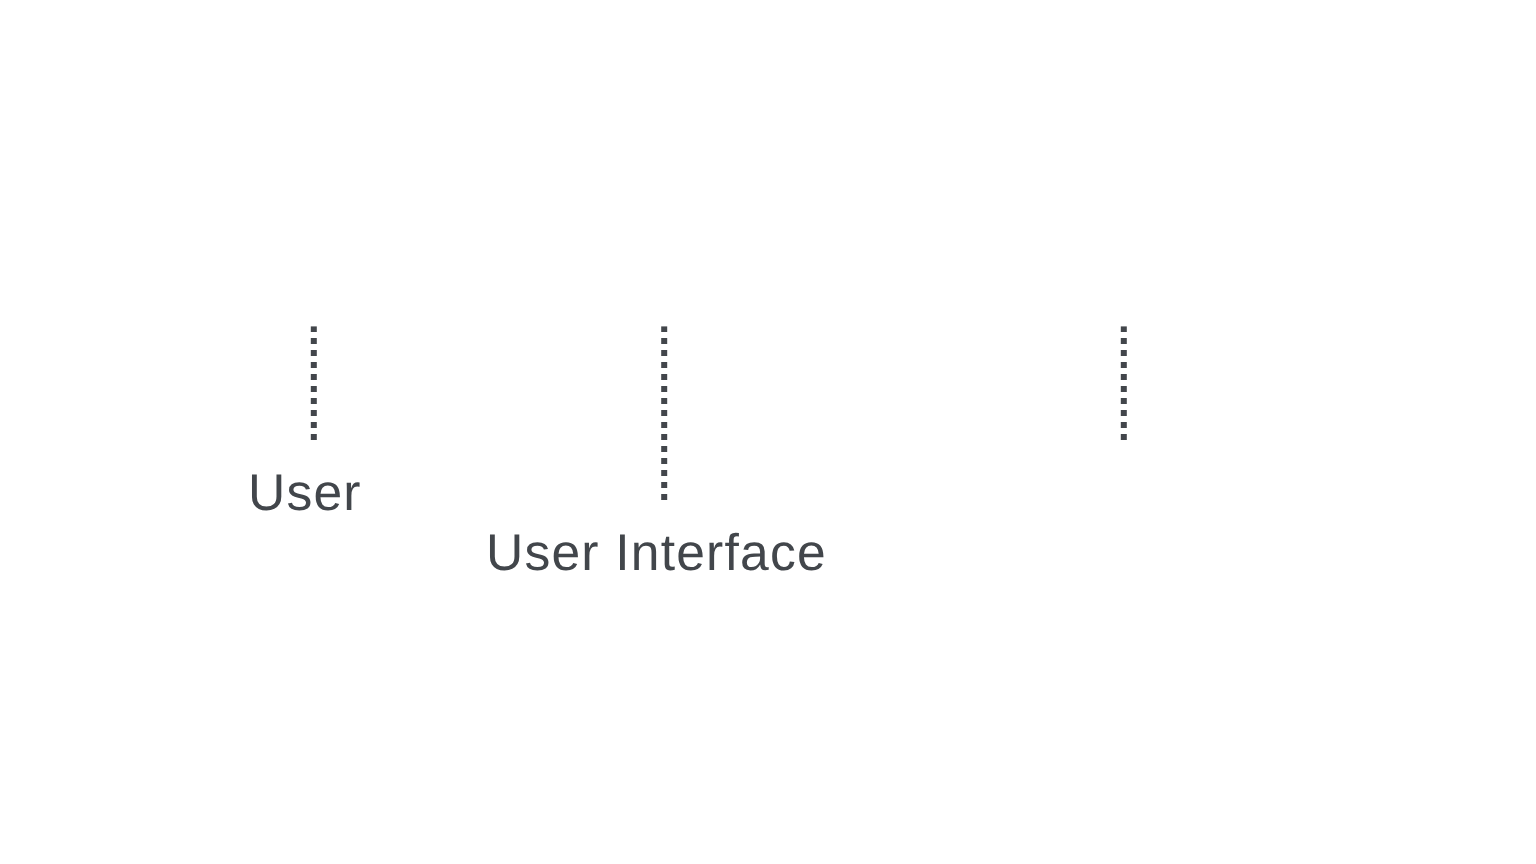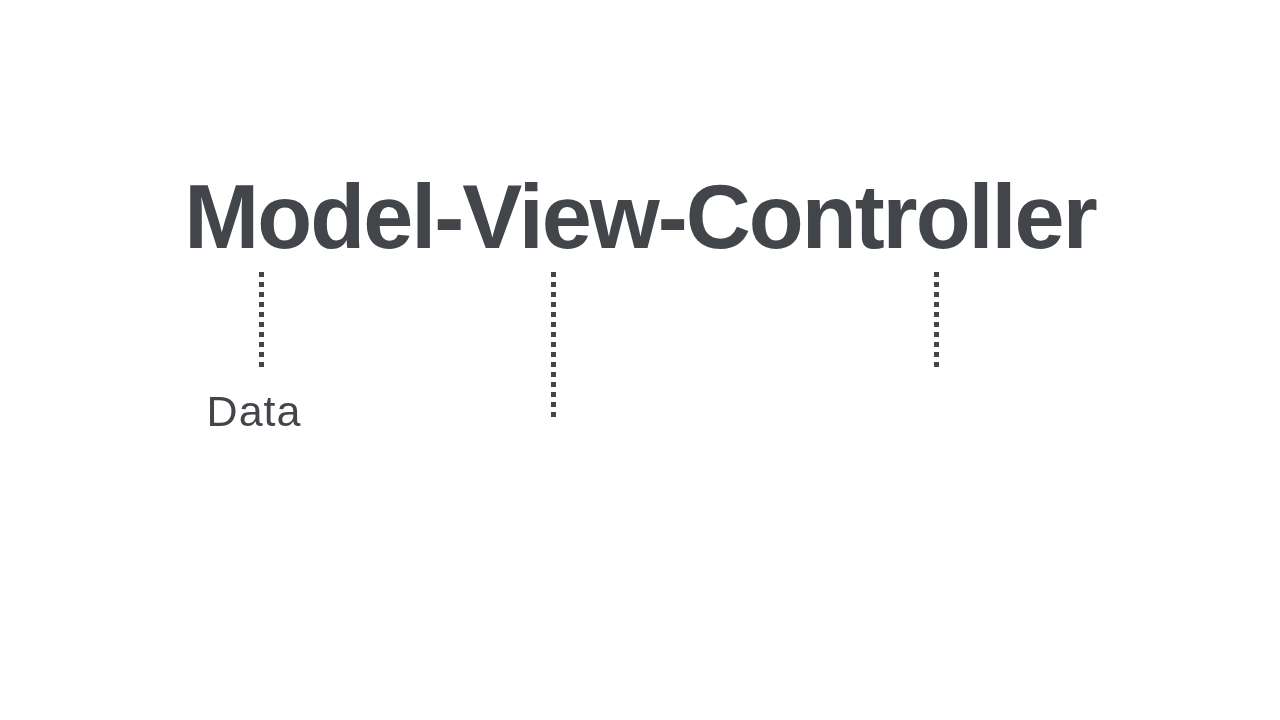--- a/index.html
+++ b/index.html
@@ -60,25 +60,25 @@
   }
   .label.l-model      { left: 254px; top: 390px; }
   .label.l-view       { left: 547px; top: 440px; }
   .label.l-controller { left: 928px; top: 389px; }
 </style>
 </head>
 <body style="--ink: #42464b; --bg: #ffffff;">
 
 <div class="slide">
 
-  <h1 class="title">Model-View-Controller</h1>
 
   <div class="connector c-model"></div>
 
   <div class="connector c-view"></div>
 
   <div class="connector c-controller"></div>
 
-  <div class="label l-model">Data</div>
+  <div class="label l-model">User</div>
 
+  <div class="label l-view">User Interface</div>
 
 
 </div>
 
 </body></html>

